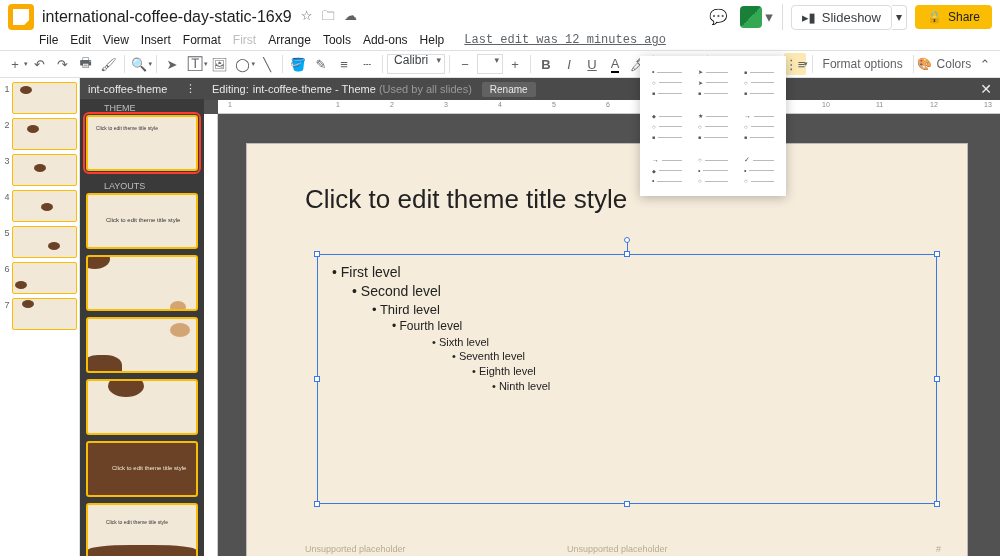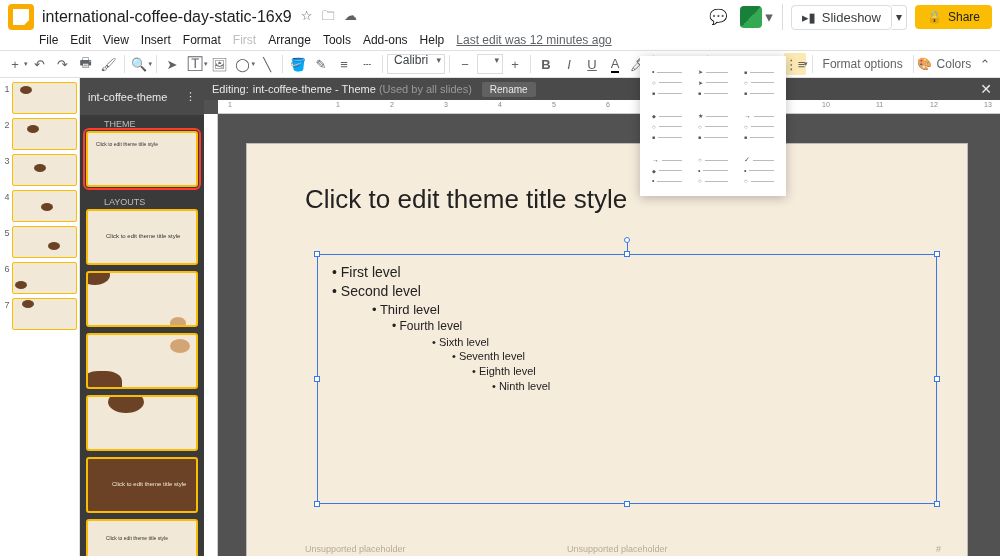--- a/index.html
+++ b/index.html
@@ -12,41 +12,41 @@
   .title-right { margin-left:auto; display:flex; align-items:center; gap:8px; }
   .icon-btn { width:26px; height:26px; display:flex; align-items:center; justify-content:center; cursor:pointer; color:#5f6368; font-size:15px; }
   .meet-icon { width:22px; height:22px; border-radius:4px; background:linear-gradient(135deg,#188038 0 50%,#34a853 50% 100%); position:relative;}
   .meet-wrap { display:flex; align-items:center; border-right:1px solid #dadce0; padding-right:6px;}
   .slideshow-btn { border:1px solid #dadce0; border-radius:4px; padding:4px 10px; display:flex; align-items:center; gap:6px; cursor:pointer; font-size:13px;}
   .slideshow-caret { border:1px solid #dadce0; border-left:none; border-radius:0 4px 4px 0; padding:4px 4px; cursor:pointer;}
   .share-btn { background:#fbbc04; color:#202124; border-radius:4px; padding:5px 12px; display:flex; align-items:center; gap:6px; cursor:pointer; font-weight:500;}
   .menubar { display:flex; align-items:center; gap:2px; padding:0 34px; height:20px; font-size:12px; color:#202124;}
   .menubar span { padding:2px 5px; cursor:pointer; }
   .menubar .disabled { color:#bdbdbd; }
-  .last-edit { color:#5f6368; text-decoration:underline; cursor:pointer;}
+  .last-edit { color:#5f6368; text-decoration:underline; margin-left:8px; cursor:pointer;font-family:Liberation Mono, monospace;}
   .toolbar { display:flex; align-items:center; padding:2px 4px; border-top:1px solid #e0e0e0; border-bottom:1px solid #e0e0e0; height:28px; gap:1px; position:relative; }
   .tb { width:22px; height:22px; display:flex; align-items:center; justify-content:center; cursor:pointer; color:#5f6368; font-size:13px; border-radius:2px;}
   .tb.sel { background:#fce8b2;}
   .tb-sep { width:1px; height:18px; background:#e0e0e0; margin:0 3px;}
   .font-box { border:1px solid #dadce0; height:20px; min-width:58px; padding:0 14px 8px 6px; font-size:12px; display:flex; align-items:center; cursor:pointer; position:relative;}
   .font-box:after { content:"▾"; position:absolute; right:3px; font-size:9px; color:#5f6368;}
   .tb-caret { font-size:7px; margin-left:-3px; color:#5f6368;}
   .format-opts { font-size:12px; color:#5f6368; cursor:pointer; margin:0 6px;}
   .colors-btn { font-size:12px; color:#5f6368; cursor:pointer; display:flex; align-items:center; gap:4px;}
   .toolbar .chev { margin-left:auto; }
   
   .workspace { display:flex; height:calc(556px - 78px); }
   .filmstrip { width:80px; background:#fff; border-right:1px solid #e0e0e0; padding:4px 2px; overflow:hidden;}
   .fs-slide { display:flex; margin-bottom:4px;}
   .fs-num { width:10px; font-size:9px; color:#5f6368; text-align:center; padding-top:2px;}
   .fs-thumb { flex:1; height:32px; background:#f2e8d8; border:1px solid #fbbc04; border-radius:2px; position:relative; overflow:hidden;}
   .fs-thumb .blob { position:absolute; background:#6b4226; border-radius:50%; }
   
   .theme-panel { width:124px; background:#3a3a3a; color:#e8eaed; display:flex; flex-direction:column;}
-  .theme-hdr { background:#4a4a4a; padding:12px 8px; font-size:11px; display:flex; align-items:center; justify-content:space-between;}
+  .theme-hdr { background:#4a4a4a; padding:4px 8px; font-size:11px; display:flex; align-items:center; justify-content:space-between;}
   .theme-more { cursor:pointer;}
   .theme-label { font-size:9px; color:#bdbdbd; padding:4px 24px 2px;}
   .theme-scroll { flex:1; overflow-y:auto; padding:0 6px;}
   .theme-scroll::-webkit-scrollbar { width:8px;}
   .theme-scroll::-webkit-scrollbar-thumb { background:#666; border-radius:4px;}
   .theme-thumb { height:56px; background:#f2e8d8; border:2px solid #fbbc04; border-radius:3px; margin-bottom:6px; position:relative; overflow:hidden;}
   .theme-thumb.selected { outline:2px solid #ff3b30; outline-offset:1px;}
   .theme-thumb .txt { position:absolute; font-size:5px; color:#333; }
   .theme-thumb .blob { position:absolute; background:#6b4226; }
   
@@ -63,21 +63,21 @@
   .slide-title { position:absolute; top:40px; left:58px; font-size:26px; color:#222;}
   .body-box { position:absolute; top:110px; left:70px; width:620px; height:250px; border:1px solid #3b78e7; }
   .body-box .handle { position:absolute; width:6px; height:6px; background:#fff; border:1px solid #3b78e7;}
   .h-tl{top:-4px;left:-4px;} .h-tr{top:-4px;right:-4px;} .h-bl{bottom:-4px;left:-4px;} .h-br{bottom:-4px;right:-4px;}
   .h-tm{top:-4px;left:calc(50% - 3px);} .h-bm{bottom:-4px;left:calc(50% - 3px);}
   .h-ml{top:calc(50% - 3px);left:-4px;} .h-mr{top:calc(50% - 3px);right:-4px;}
   .rot-handle{position:absolute;top:-18px;left:calc(50% - 3px);width:6px;height:6px;border:1px solid #3b78e7;background:#fff;border-radius:50%;}
   .rot-line{position:absolute;top:-14px;left:50%;width:1px;height:10px;background:#3b78e7;}
   .body-content { padding:8px 14px; font-size:14px; color:#222; line-height:1.35;}
   .body-content div { white-space:nowrap;}
-  .lvl1{margin-left:0;} .lvl2{} .lvl3{margin-left:40px;font-size:13px;} .lvl4{margin-left:60px;font-size:12px;}
+  .lvl1{margin-left:0;} .lvl2{margin-left:20px;} .lvl3{margin-left:40px;font-size:13px;} .lvl4{margin-left:60px;font-size:12px;}
   .lvl5{margin-left:80px;font-size:12px;} .lvl6{margin-left:100px;font-size:11px;} .lvl7{margin-left:120px;font-size:11px;}
   .lvl8{margin-left:140px;font-size:11px;} .lvl9{margin-left:160px;font-size:11px;}
   .footer-ph { position:absolute; bottom:10px; font-size:9px; color:#b8ab92;}
   
   .bullet-popover { position:absolute; top:56px; right:214px; width:146px; background:#fff; box-shadow:0 2px 10px rgba(0,0,0,.25); padding:6px; z-index:100; display:grid; grid-template-columns:repeat(3,1fr); gap:4px;}
   .bp-cell { width:42px; height:40px; border:1px solid transparent; cursor:pointer; padding:4px 5px; font-size:7px; color:#555; line-height:1.5;}
   .bp-cell div { display:flex; align-items:center; gap:3px;}
   .bp-cell .line { flex:1; height:1px; background:#bbb;}
   .bp-cell .b::before{content:"•";} .bp-cell .c::before{content:"○";font-size:6px;} .bp-cell .s::before{content:"■";font-size:5px;}
   .bp-cell .d::before{content:"◆";font-size:5px;} .bp-cell .a::before{content:"➤";font-size:6px;} .bp-cell .st::before{content:"★";font-size:6px;}

